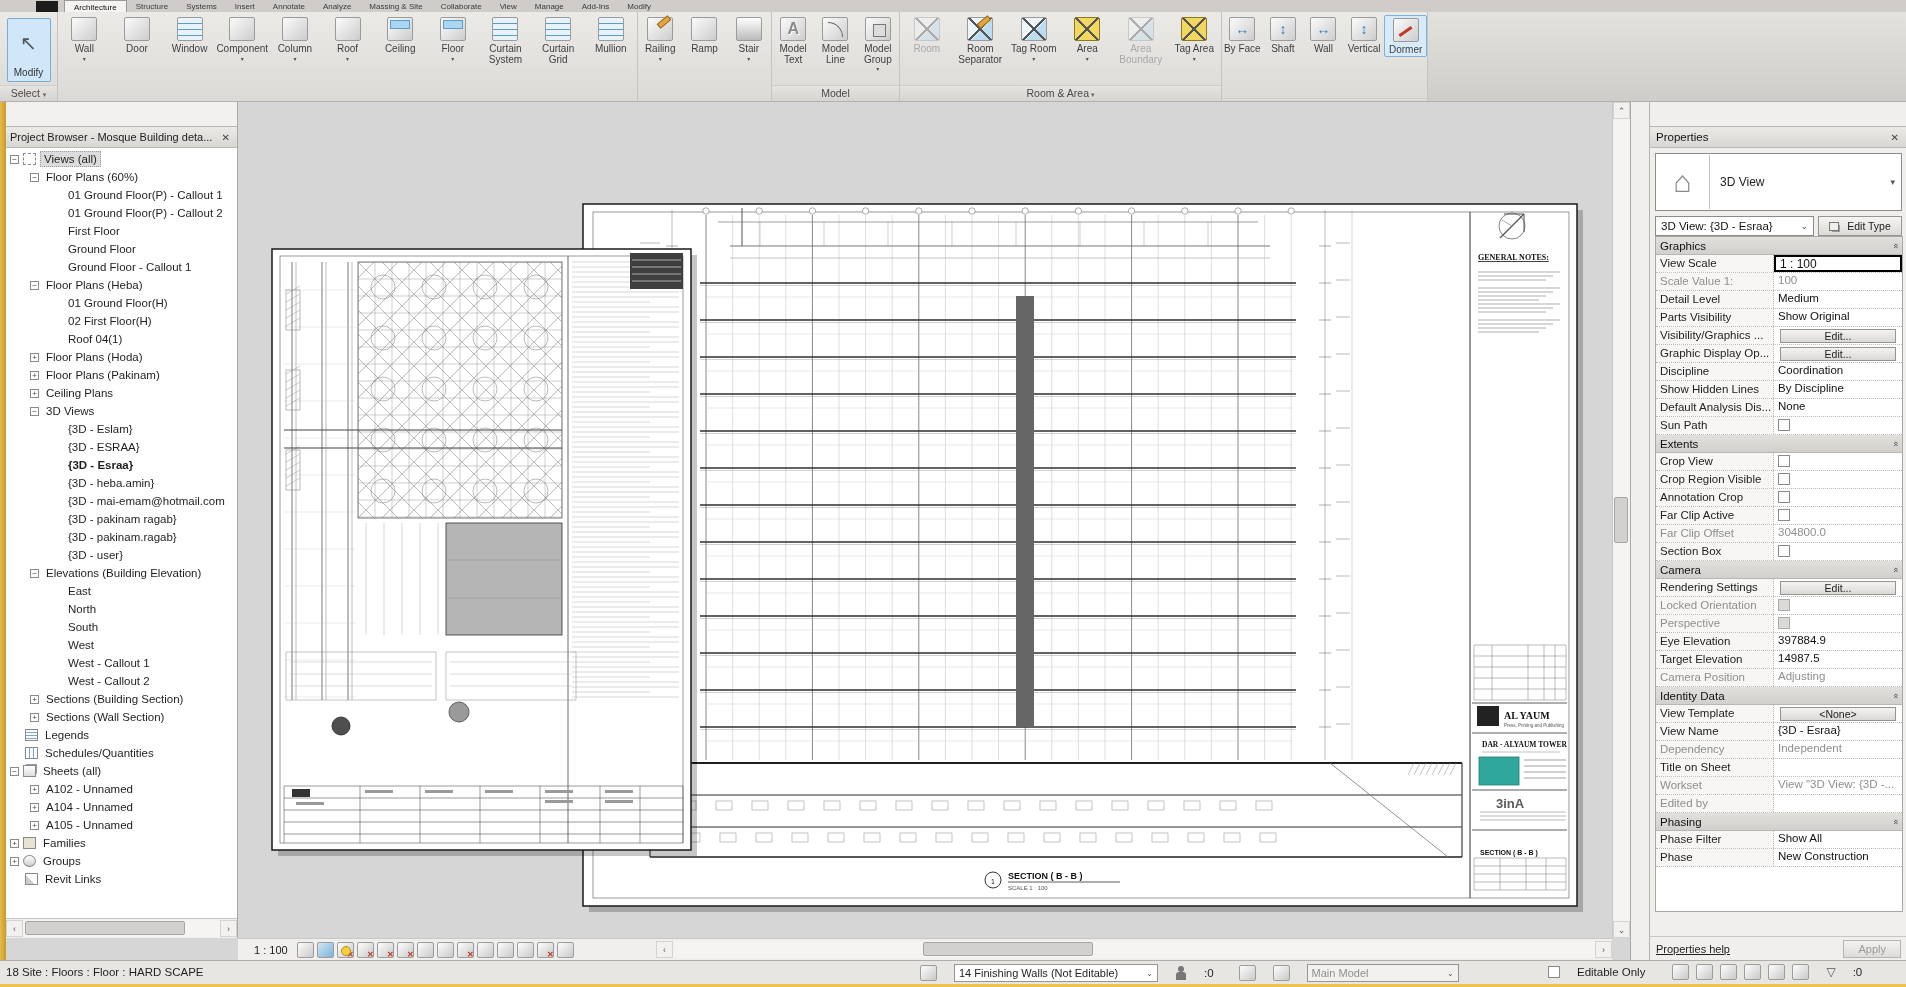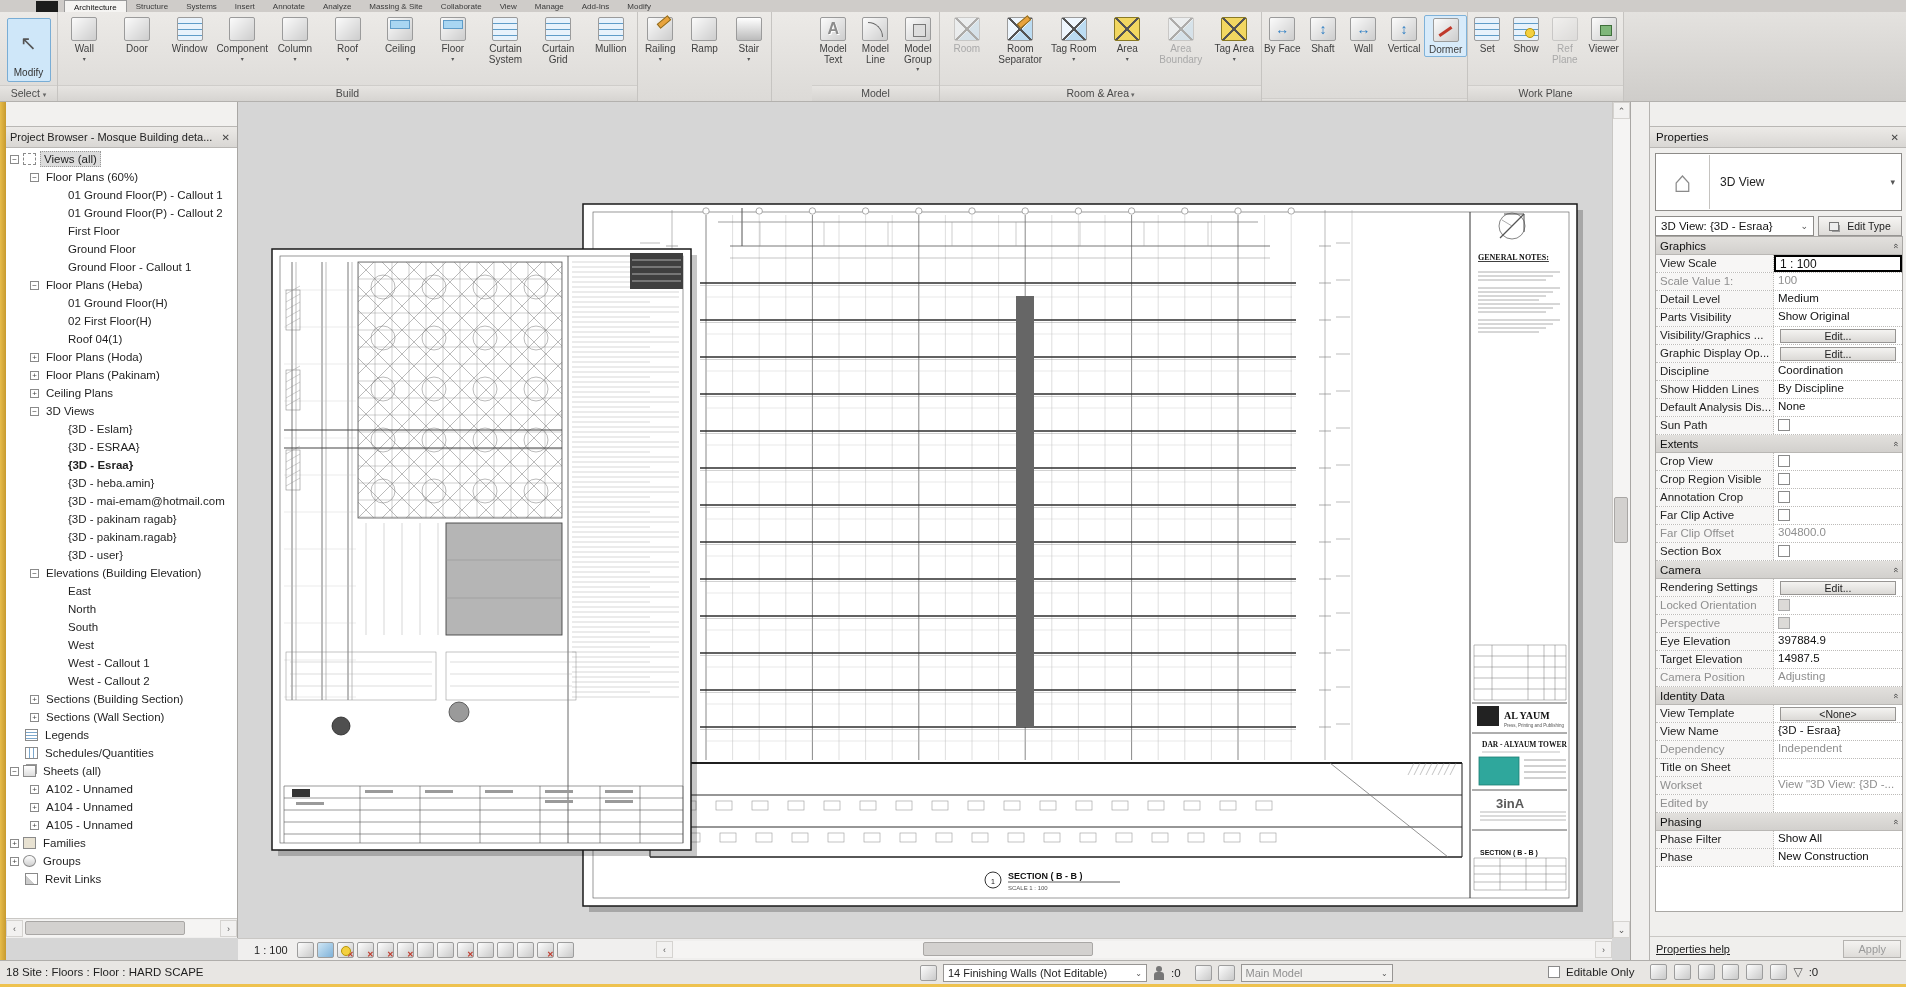--- a/index.html
+++ b/index.html
@@ -122,21 +122,21 @@
 .pbtn{margin:1px 2px;height:14px;flex:1;background:linear-gradient(#f4f3f1,#dbd9d6);border:1px solid #979593;font-size:10.5px;color:#222;display:flex;align-items:center;justify-content:center}
 .pchk{width:12px;height:12px;border:1px solid #8a8a8a;background:#fff;margin-top:1px}
 .pchk.dis{background:#dcdad7;border-color:#aaa}
 .pfoot{position:absolute;left:0;right:0;bottom:0;height:24px;background:#f0efed;border-top:1px solid #c9c7c4;display:flex;align-items:center;padding:0 6px;font-size:11px}
 .pfoot .help{color:#222;text-decoration:underline}
 .pfoot .apply{margin-left:auto;color:#9a9a9a;padding:2px 14px;background:linear-gradient(#f4f3f1,#dedcd9);border:1px solid #b5b3b0}
 
 
 .statusbar{position:absolute;left:0;top:960px;width:1906px;height:24px;background:#e8e6e3;border-top:1px solid #b0aeab;font-size:11.5px;color:#1f1f1f}
 .statusbar .lefttext{position:absolute;left:6px;top:5px;white-space:nowrap}
-.sb-item{position:absolute;top:3px;display:flex;align-items:center;gap:6px}
+.sb-item{position:absolute;top:3px;display:flex;align-items:center;gap:17px}
 .sb-drop{height:18px;background:#fff;border:1px solid #979593;display:flex;align-items:center;padding:0 4px;font-size:11px;white-space:nowrap;overflow:hidden}
 .sb-drop .arr{margin-left:auto;font-size:8px;color:#555;padding-left:4px}
 .sb-drop.grayed{color:#8f8f8f;background:#f2f1ef}
 .chk{width:12px;height:12px;border:1px solid #8a8a8a;background:#fff}
 .bottomedge{position:absolute;left:0;top:984px;width:1906px;height:3px;background:#eec24f}
 .persico{width:12px;height:15px;position:relative}
 .persico::before{content:"";position:absolute;left:3px;top:0;width:6px;height:6px;border-radius:50%;background:#777}
 .persico::after{content:"";position:absolute;left:1px;top:6px;width:10px;height:8px;border-radius:3px 3px 0 0;background:#777}
 </style>
 </head>
@@ -218,42 +218,41 @@
             </div>
             <div class="rbtn">
               <div class="ic grid3"></div>
               <div class="lbl">Curtain Grid</div>
             </div>
             <div class="rbtn">
               <div class="ic grid3"></div>
               <div class="lbl">Mullion</div>
             </div>
           </div>
-          <div class="plabel">Build</div>
         </div>
         <div class="panel" style="width: 134px; gap: 40px;">
           <div class="btnrow">
             <div class="rbtn">
               <div class="ic pencil"></div>
               <div class="lbl">Railing</div>
               <div class="dd">▾</div>
             </div>
             <div class="rbtn">
               <div class="ic "></div>
               <div class="lbl">Ramp</div>
             </div>
             <div class="rbtn">
               <div class="ic steps"></div>
               <div class="lbl">Stair</div>
               <div class="dd">▾</div>
             </div>
           </div>
           <div class="plabel">Circulation</div>
         </div>
-        <div class="panel" style="width: 128px; margin-left: 40px;">
+        <div class="panel" style="width: 128px;">
           <div class="btnrow">
             <div class="rbtn">
               <div class="ic bigA"></div>
               <div class="lbl">Model Text</div>
             </div>
             <div class="rbtn">
               <div class="ic curve"></div>
               <div class="lbl">Model Line</div>
             </div>
             <div class="rbtn">
@@ -313,41 +312,20 @@
             <div class="rbtn">
               <div class="ic varrow"></div>
               <div class="lbl">Vertical</div>
             </div>
             <div class="rbtn hl">
               <div class="ic dormer"></div>
               <div class="lbl">Dormer</div>
             </div>
           </div>
           <div class="plabel">Opening</div>
-        </div>
-        <div class="panel" style="width: 156px;">
-          <div class="btnrow">
-            <div class="rbtn">
-              <div class="ic grid3"></div>
-              <div class="lbl">Set</div>
-            </div>
-            <div class="rbtn">
-              <div class="ic grid3 bulb"></div>
-              <div class="lbl">Show</div>
-            </div>
-            <div class="rbtn dis">
-              <div class="ic "></div>
-              <div class="lbl">Ref Plane</div>
-            </div>
-            <div class="rbtn">
-              <div class="ic greenbox"></div>
-              <div class="lbl">Viewer</div>
-            </div>
-          </div>
-          <div class="plabel">Work Plane</div>
         </div>
       </div>
     <div class="panel filler" style="flex:1"></div>
   </div>
 
   <div class="goldstrip"></div>
 
   <div class="pb">
     <div class="ptitle">
       <span>Project Browser - Mosque Building deta...</span>

